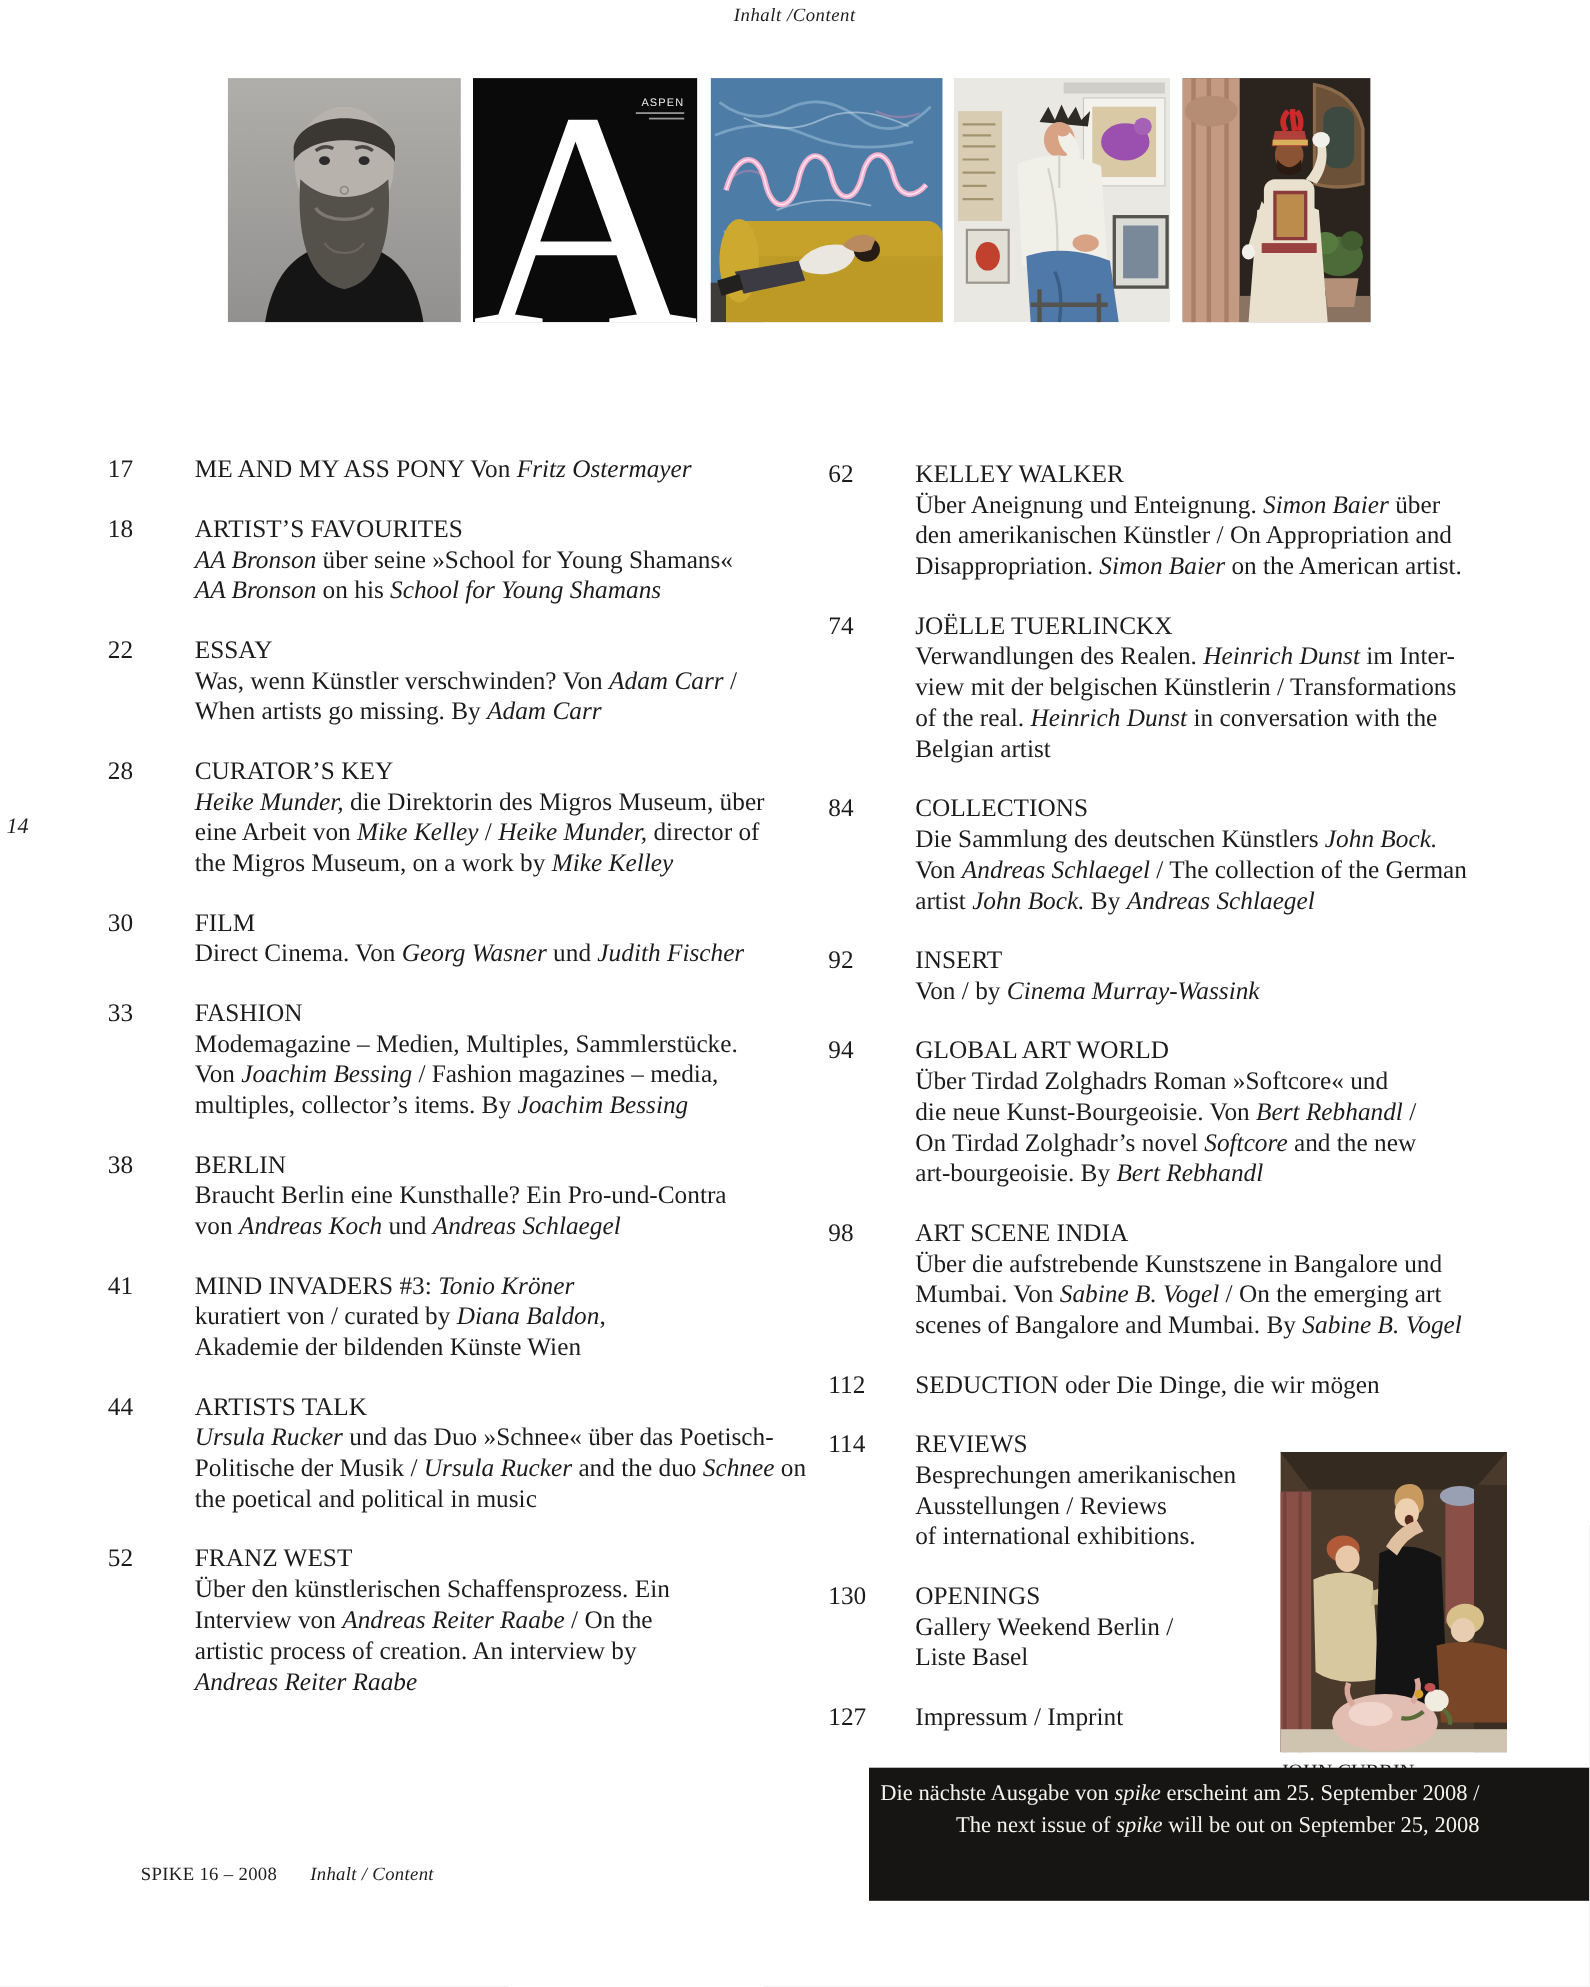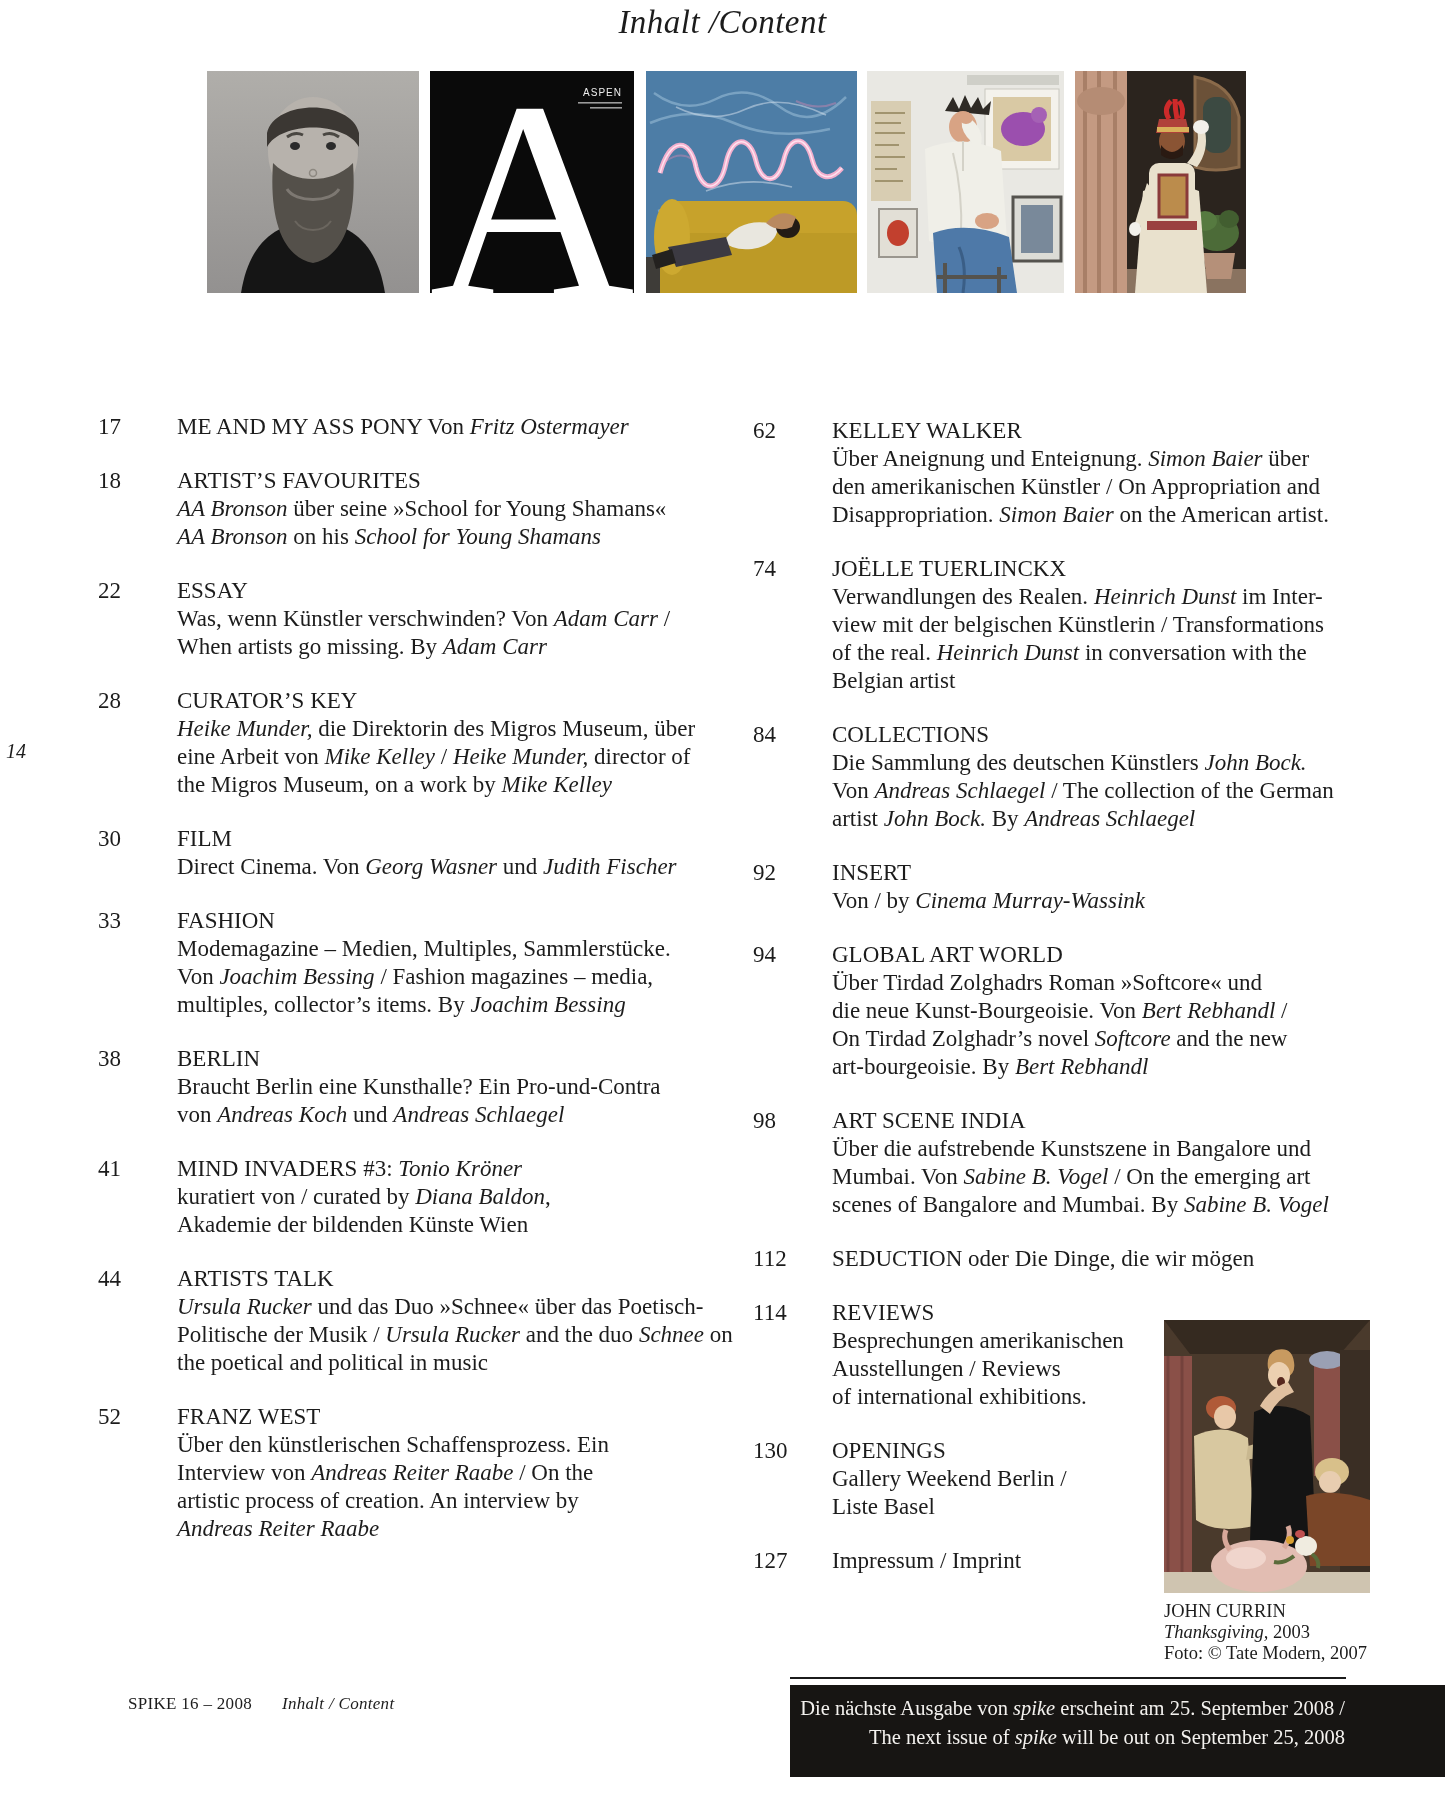--- a/index.html
+++ b/index.html
@@ -1,40 +1,40 @@
 <!DOCTYPE html>
 <html><head>
 <meta charset="utf-8">
 <style>
   html,body{margin:0;padding:0;background:#e8e8e8;}
   .page{position:relative;width:1445px;height:1806px;background:#ffffff;overflow:hidden;
         font-family:"Liberation Serif","DejaVu Serif",serif;color:#1c1c1c;}
   .page-title{position:absolute;top:4px;left:0;right:0;text-align:center;
-              font-style:italic;font-size:33px;letter-spacing:.5px;}
+              font-style:italic;font-size:17px;letter-spacing:.5px;}
   .strip-fig{position:absolute;top:71px;height:222px;margin:0;}
   .strip-fig svg{display:block;width:100%;height:100%;}
   #ph1{left:207px;width:212px;}
   #ph2{left:430px;width:204px;}
   #ph3{left:646px;width:211px;}
   #ph4{left:867px;width:197px;}
   #ph5{left:1075px;width:171px;}
   .margin-num{position:absolute;left:6px;top:740px;font-style:italic;font-size:20px;}
   .col{position:absolute;font-size:23px;line-height:28px;}
   .col-left{left:98px;top:413px;width:600px;}
   .col-right{left:753px;top:417px;width:660px;}
   .entry{display:flex;margin-bottom:26px;}
   .num{flex:0 0 59px;width:59px;text-align:left;}
   .lines{margin-left:20px;white-space:nowrap;}
   .currin{position:absolute;left:1164px;top:1320px;width:206px;height:273px;margin:0;}
   .currin svg{display:block;width:100%;height:100%;}
   .caption{position:absolute;left:1164px;top:1601px;font-size:18.5px;line-height:21px;}
   .footer-left{position:absolute;left:128px;top:1694px;font-size:17px;letter-spacing:.3px;}
   .fl-sec{font-style:italic;margin-left:30px;margin-top:12px;}
   .rule{position:absolute;left:790px;top:1677px;width:556px;height:2px;background:#1b1b1b;}
-  .next-box{position:absolute;left:790px;top:1685px;width:655px;height:92px;background:#171513;
+  .next-box{position:absolute;left:790px;top:1607px;width:655px;height:121px;background:#171513;
             color:#f4f2ef;box-sizing:border-box;padding:9px 100px 0 0;text-align:right;
             font-size:20.5px;line-height:28.5px;}
   .nb-line{white-space:nowrap;}
   i{font-style:italic;}
 </style>
 </head>
 <body>
 
 <div class="page">
 

